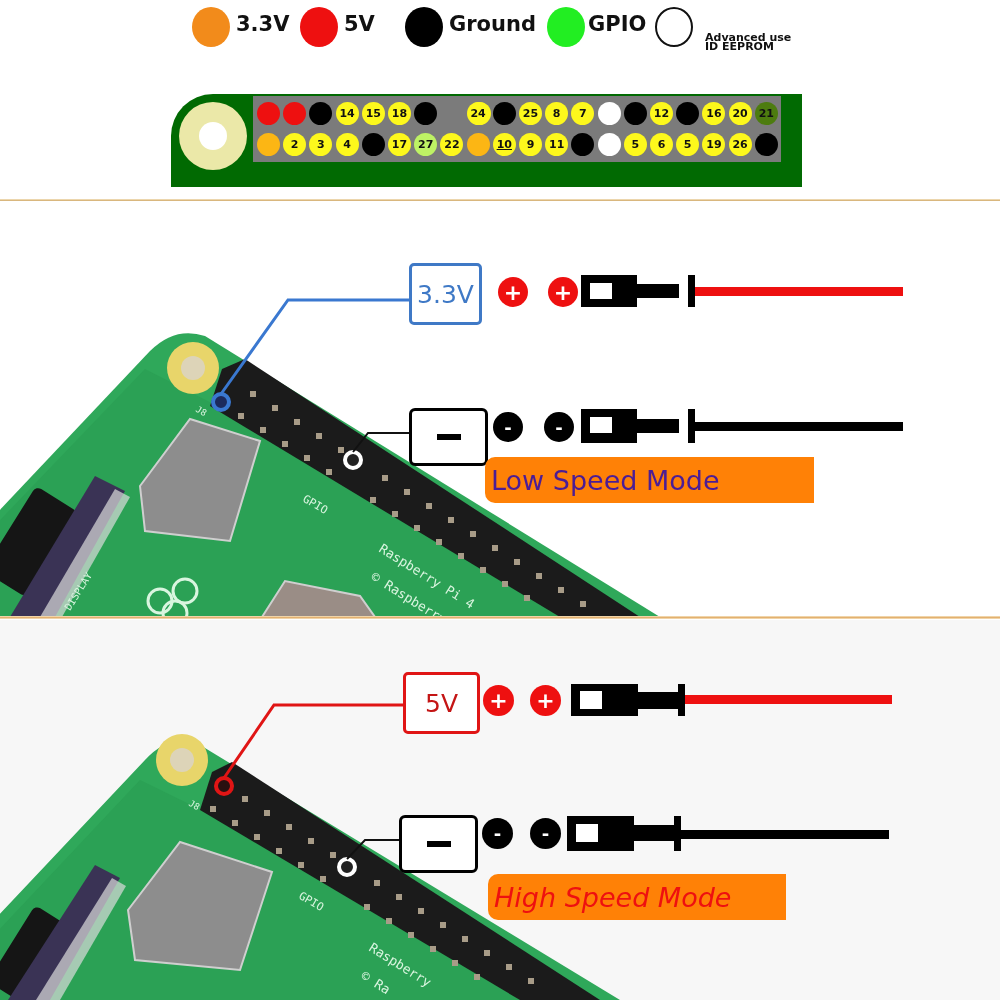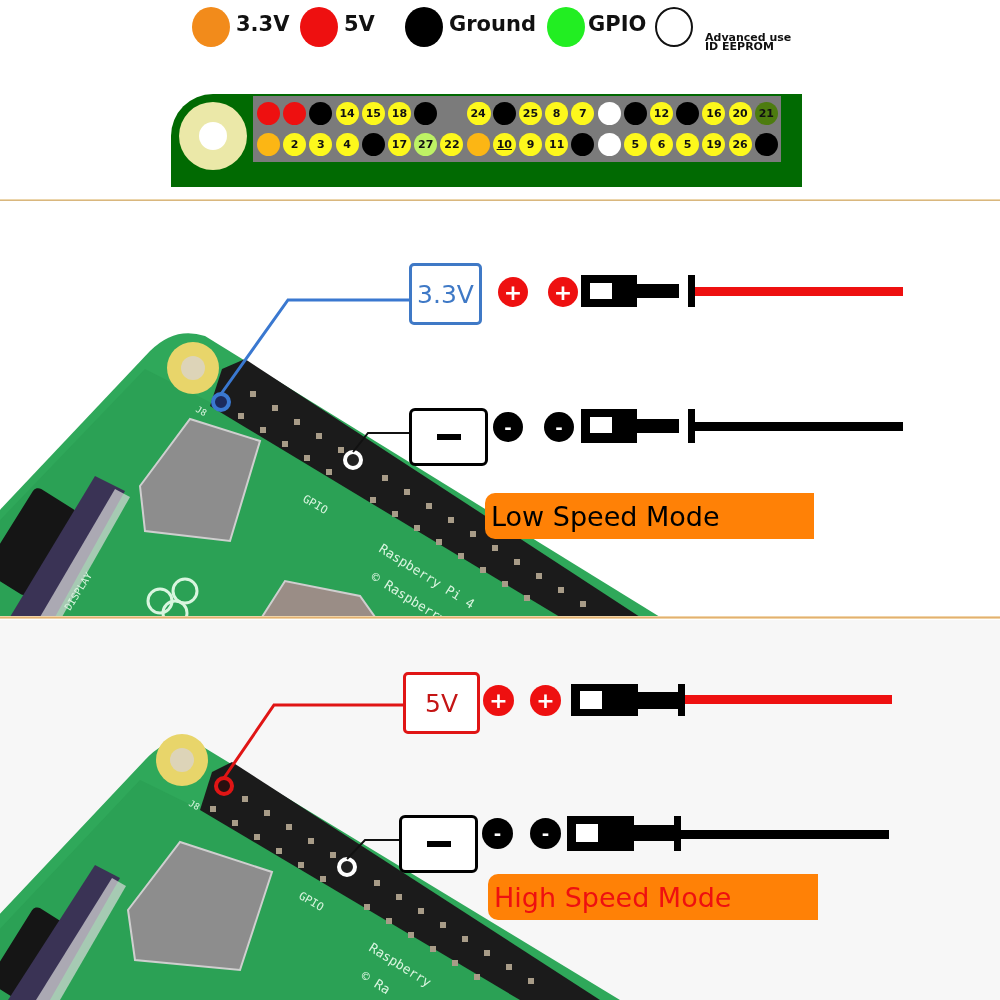--- a/index.html
+++ b/index.html
@@ -198,21 +198,21 @@
   <div class="neg-box" style="left:409px;top:207px;width:79px;height:58px;">
     <div class="neg-bar"></div>
   </div>
   <div class="sign" style="left:493px;top:211px;width:30px;height:30px;background:#000;font-size:18px;">
     <span>-</span>
   </div>
   <div class="sign" style="left:544px;top:211px;width:30px;height:30px;background:#000;font-size:18px;">
     <span>-</span>
   </div>
 
-  <div class="mode-label" style="left:485px;top:256px;width:329px;height:46px;color:#000000;margin-top:36px;">
+  <div class="mode-label" style="left:485px;top:256px;width:329px;height:46px;color:#4c1d95;">
     <span>Low Speed Mode</span>
   </div>
 </div>
 
 <div class="divider" style="top:616px;background:linear-gradient(#f6e6c4,#e3b070,#f6e6c4);"></div>
 
 <div class="section sec2">
   <svg width="1000" height="380" viewBox="0 0 1000 380">
     <path d="M-20,380 L-20,315 L145,140 Q170,112 200,125 L620,380 Z" fill="#2fa85a"></path>
     <path d="M-20,380 L-20,330 L140,160 L590,380 Z" fill="#27994f" opacity="0.5"></path>
@@ -287,16 +287,16 @@
   <div class="neg-box" style="left:399px;top:195px;width:79px;height:58px;">
     <div class="neg-bar"></div>
   </div>
   <div class="sign" style="left:482px;top:198px;width:31px;height:31px;background:#000;font-size:18px;">
     <span>-</span>
   </div>
   <div class="sign" style="left:530px;top:198px;width:31px;height:31px;background:#000;font-size:18px;">
     <span>-</span>
   </div>
 
-  <div class="mode-label" style="left:488px;top:254px;width:330px;height:46px;color:#ee1010;">
+  <div class="mode-label" style="left:488px;top:254px;width:298px;height:46px;color:#ee1010;font-style:italic;">
     <span>High Speed Mode</span>
   </div>
 </div>
 
 </body></html>

